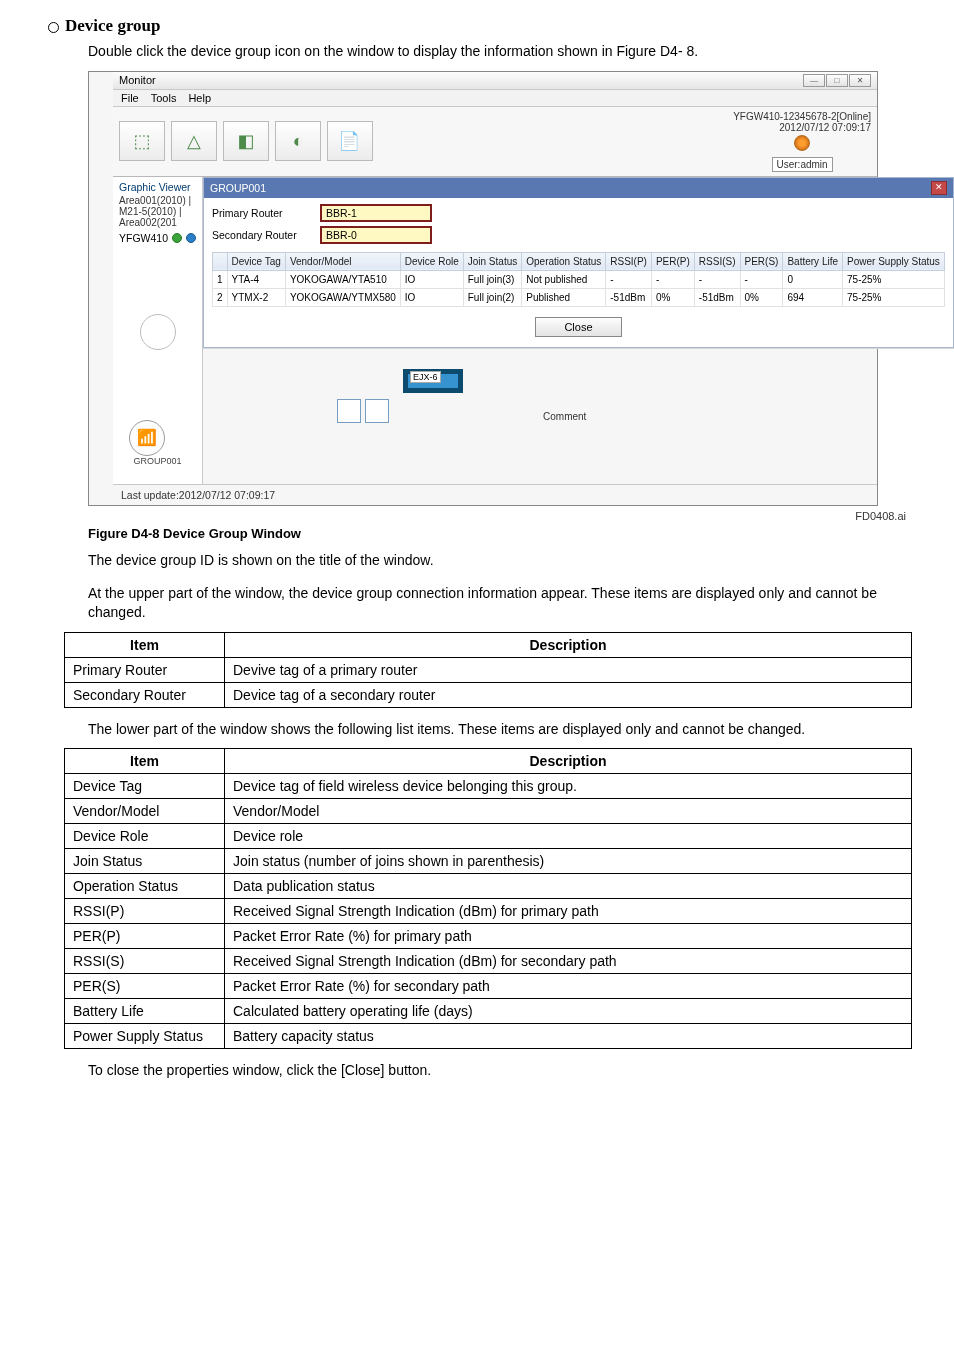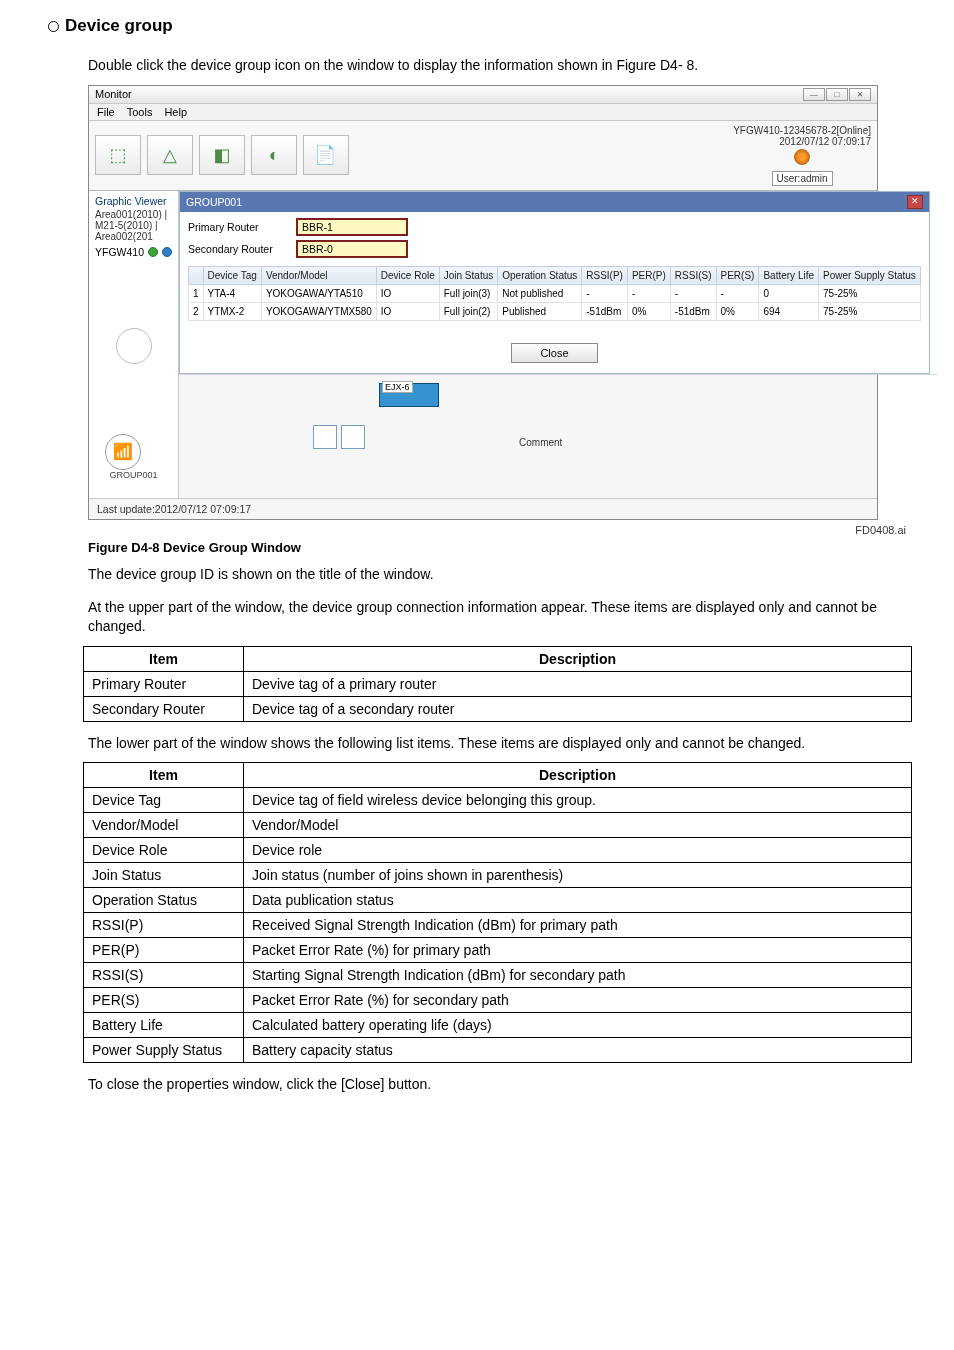--- a/index.html
+++ b/index.html
@@ -18,21 +18,22 @@
     align-items: baseline;
     gap: 12px;
     border-bottom: 2px solid #7a3895;
     padding: 14px 0 6px 0;
   }
   .hdr-left { font-weight: bold; font-size: 14px; }
   .hdr-right { font-weight: bold; font-size: 26px; }
   h2.section-title {
     font-size: 17px;
     font-weight: bold;
-    margin: 16px 0 20px 6px;
+    margin: 16px 0 6px 6px;
+    font-family: Liberation Serif, serif;
   }
   .circ {
     display: inline-block;
     width: 11px; height: 11px;
     border: 1.5px solid #000;
     border-radius: 50%;
     margin-right: 6px;
     vertical-align: middle;
   }
   p.body { margin: 6px 0 10px 46px; line-height: 1.35; }
@@ -51,20 +52,21 @@
 
   
   .shot {
     margin: 6px 0 0 46px;
     width: 790px;
     border: 1px solid #888;
     font-family: "Segoe UI", Tahoma, sans-serif;
     font-size: 11px;
     background: #f6f6f6;
     position: relative;
+    padding-left: 24px;
   }
   .titlebar {
     background: linear-gradient(#fdfdfd,#e6e6e6);
     border-bottom: 1px solid #c8c8c8;
     display: flex; justify-content: space-between; align-items: center;
     padding: 2px 6px;
   }
   .titlebar .win-btns { display: flex; gap: 1px; }
   .win-btns span {
     width: 22px; height: 13px;
@@ -139,57 +141,57 @@
   .router-row .val { border:2px solid #7f1d1d; background:#fef9c3; width:112px; padding:1px 4px;}
 
   table.devtbl { border-collapse: collapse; width:100%; margin-top:8px; font-size:10px; }
   table.devtbl th {
     background: linear-gradient(#f2f6fb,#dfe8f4);
     border:1px solid #c4cfde; padding:3px 4px; font-weight:normal; color:#1a1a1a;
     text-align:left; white-space:nowrap;
   }
   table.devtbl td { border:1px solid #e2e2e2; padding:3px 4px; white-space:nowrap; }
   .close-btn {
-    display:block; margin:22px auto 0 auto;
+    display:block; margin:10px auto 0 auto;
     border:1px solid #888; background:linear-gradient(#fdfdfd,#e3e3e3);
     padding:3px 28px; font-size:11px;
   }
 
   .canvas-area { border-top:1px solid #d7d7d7; padding:10px; position:relative; height:120px; }
   .canvas-group {
     position:absolute; bottom:54px; left:8px; text-align:center; font-size:9px; color:#444;
   }
   .canvas-icon {
     width:36px;height:36px;border:1px solid #9a9a9a;border-radius:50%;
     display:flex;align-items:center;justify-content:center;font-size:16px;color:#666;background:#fdfdfd;
   }
   .canvas-chip {
-    position:absolute; left:200px; top:8px;
-    width:60px;height:24px;background:#3793cf;border:1px solid #0c4a6e;
+    position:absolute; left:200px; top:20px;
+    width:60px;height:24px;background:#3793cf;border:5px solid #0c4a6e;
     font-size:9px;color:#000;padding:0;
   }
   .canvas-chip .tag { position:absolute;top:-3px;left:2px;font-size:9px;background:#fff;padding:0 2px;border:1px solid #aaa;}
   .canvas-empty {
     position:absolute; left:134px; top:50px; display:flex; gap:4px;
   }
   .canvas-empty div { width:24px;height:24px;border:1px solid #779dc3;background:#fff;}
   .canvas-comment { position:absolute;left:340px;top:62px;font-size:10px;color:#333;}
   .last-update {
     border-top:1px solid #c8c8c8;
     padding:4px 8px;font-size:10.5px;color:#333;
   }
 
   
   table.info {
     border-collapse: collapse;
     width: 100%;
     margin: 6px 0 12px 0;
     font-size: 14px;
   }
-  .tbl-wrap { margin-left:41px; margin-right:0; }
+  .tbl-wrap { margin-left:22px; margin-right:0; }
   table.info th, table.info td {
     border: 1px solid #000;
     padding: 4px 8px;
     text-align: left;
     vertical-align: middle;
   }
   table.info th { font-weight: bold; text-align:center; background:#fff; }
   table.info th.item { width: 160px; }
   table.info .item-cell { width:160px; }
 
@@ -409,21 +411,21 @@
           <tr>
             <td class="item-cell">RSSI(P)</td>
             <td>Received Signal Strength Indication (dBm) for primary path</td>
           </tr>
           <tr>
             <td class="item-cell">PER(P)</td>
             <td>Packet Error Rate (%) for primary path</td>
           </tr>
           <tr>
             <td class="item-cell">RSSI(S)</td>
-            <td>Starting Signal Strength Indication (dBm) for secondary path</td>
+            <td>Received Signal Strength Indication (dBm) for secondary path</td>
           </tr>
           <tr>
             <td class="item-cell">PER(S)</td>
             <td>Packet Error Rate (%) for secondary path</td>
           </tr>
           <tr>
             <td class="item-cell">Battery Life</td>
             <td>Calculated battery operating life (days)</td>
           </tr>
           <tr>

